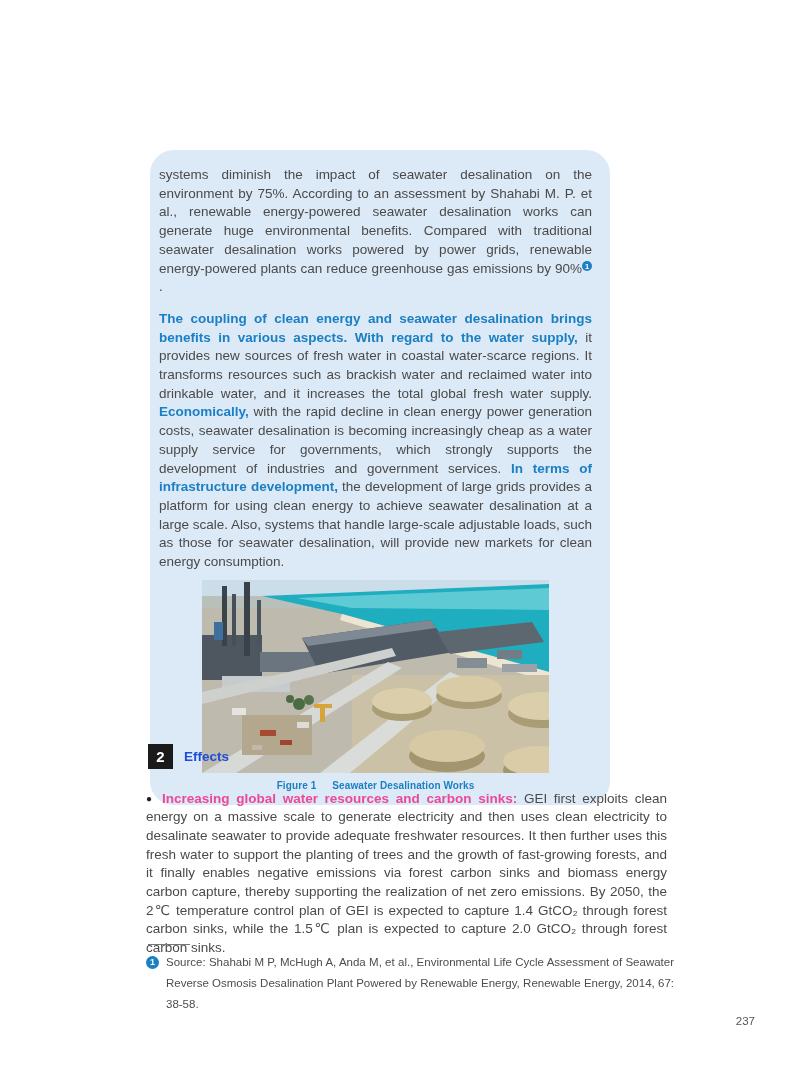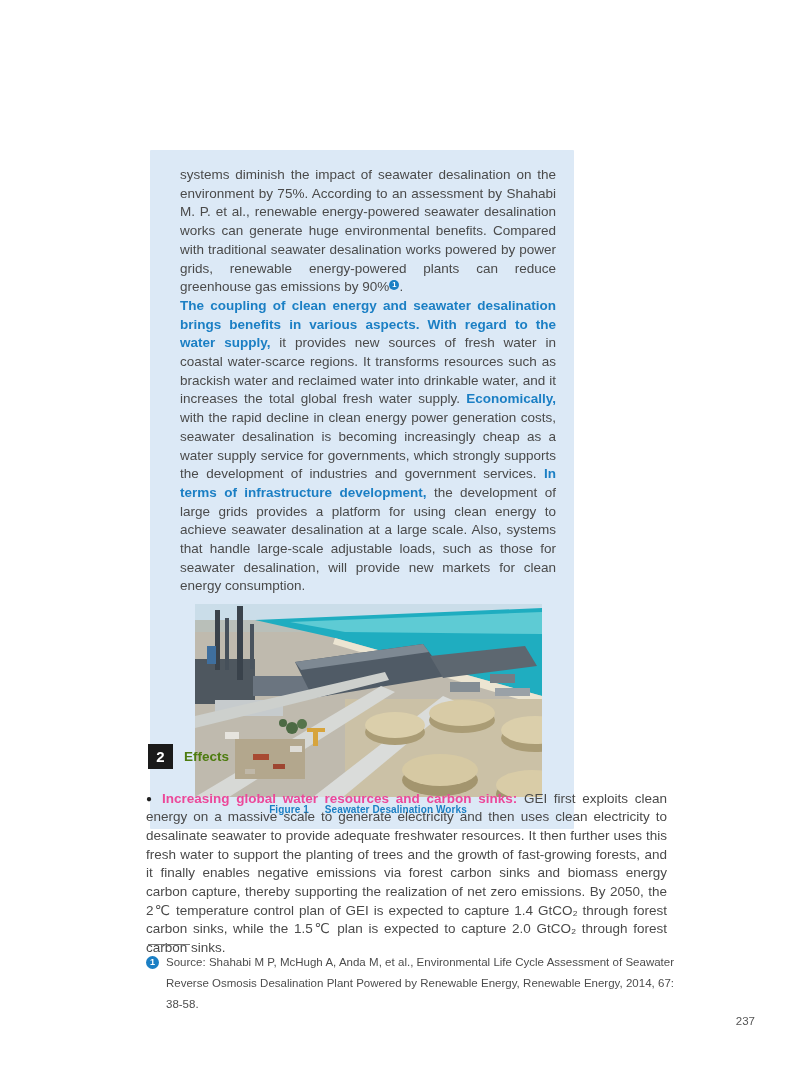--- a/index.html
+++ b/index.html
@@ -4,49 +4,49 @@
 <style>
   * { box-sizing: border-box; }
   html,body { margin:0; padding:0; }
   body {
     width:793px; height:1077px; position:relative;
     background:#ffffff; overflow:hidden;
     font-family:"Liberation Sans","DejaVu Sans",sans-serif;
     color:#4a4a4a;
   }
   .info-box {
-    position:absolute; left:150px; top:150px; width:424px; min-height:568px;
-    background:#dce9f6; border-radius:1px;
-    padding:16px 18px 14px 30px;
+    position:absolute; left:150px; top:150px; width:460px; min-height:568px;
+    background:#dce9f6; border-radius:24px;
+    padding:16px 18px 14px 9px;
   }
   .box-para {
     margin:0; font-size:13.5px; line-height:18.7px; text-align:justify; color:#4a4a4a;
   }
-  .box-para.second { }
+  .box-para.second { margin-top:13px; }
   .blue-bold { color:#1b7fc4; font-weight:bold; }
   .note-ref {
     display:inline-flex; align-items:center; justify-content:center;
     width:10px; height:10px; border-radius:50%;
     background:#1b7fc4; color:#fff; font-size:7.5px; font-weight:bold;
     vertical-align:4px; line-height:1;
   }
   .figure-block { margin-top:8px; text-align:center; }
   .photo { width:347px; height:193px; display:block; margin:0 auto; }
   .figure-caption {
     margin-top:7px; font-size:10px; font-weight:bold; color:#1b7fc4;
     letter-spacing:0.1px;
   }
   .caption-gap { display:inline-block; width:16px; }
   .section-header { position:absolute; left:148px; top:744px; display:flex; align-items:center; }
   .badge {
     width:25px; height:25px; background:#1a1a1a; color:#ffffff;
     font-size:15px; font-weight:bold;
     display:flex; align-items:center; justify-content:center;
   }
-  .section-title { margin-left:11px; font-size:13.5px; font-weight:bold; color:#4d7c0f; }
+  .section-title { margin-left:11px; font-size:13.5px; font-weight:bold; color:#1d4ed8; }
   .effects-para {
     position:absolute; left:146px; top:776px; width:521px;
     font-size:13.5px; line-height:18.7px; text-align:justify; color:#4a4a4a;
   }
   .bullet { font-size:10px; margin-right:7px; color:#1f1f1f; vertical-align:1px; }
   .lead-bold { font-weight:bold; color:#ec4899; }
   .footnote-rule { position:absolute; left:148px; top:944px; width:42px; border-top:1.5px solid #777; }
   .footnote {
     position:absolute; left:146px; top:952px; width:528px;
     display:flex; font-size:11.5px; line-height:21px; color:#4d4d4d;

